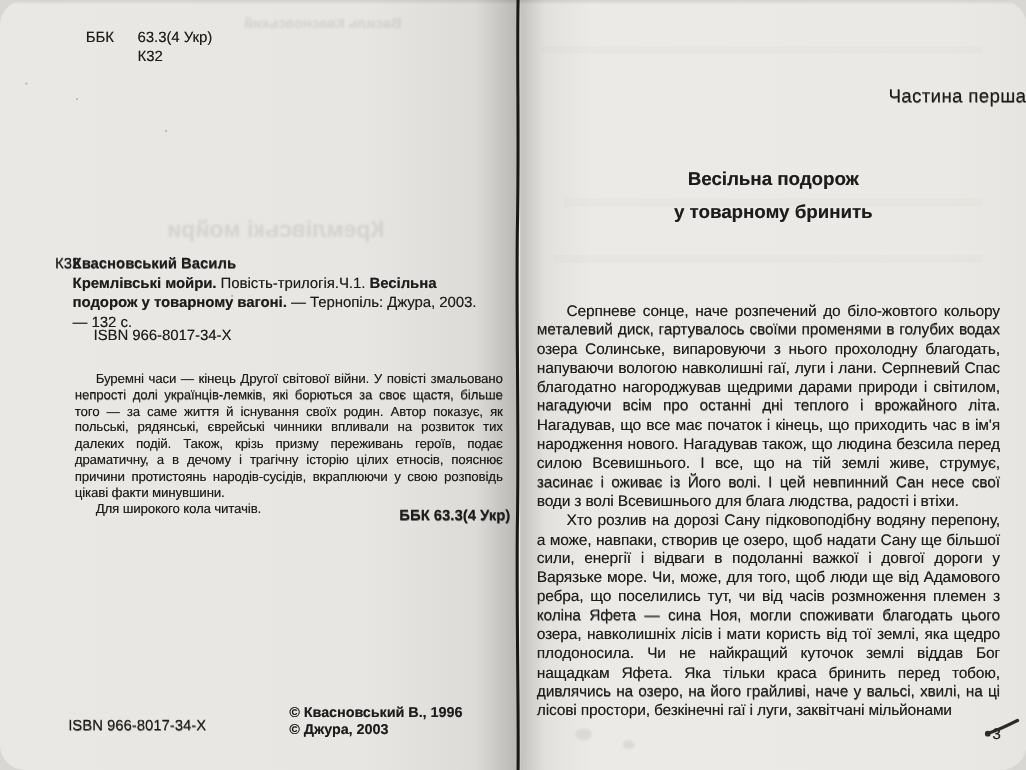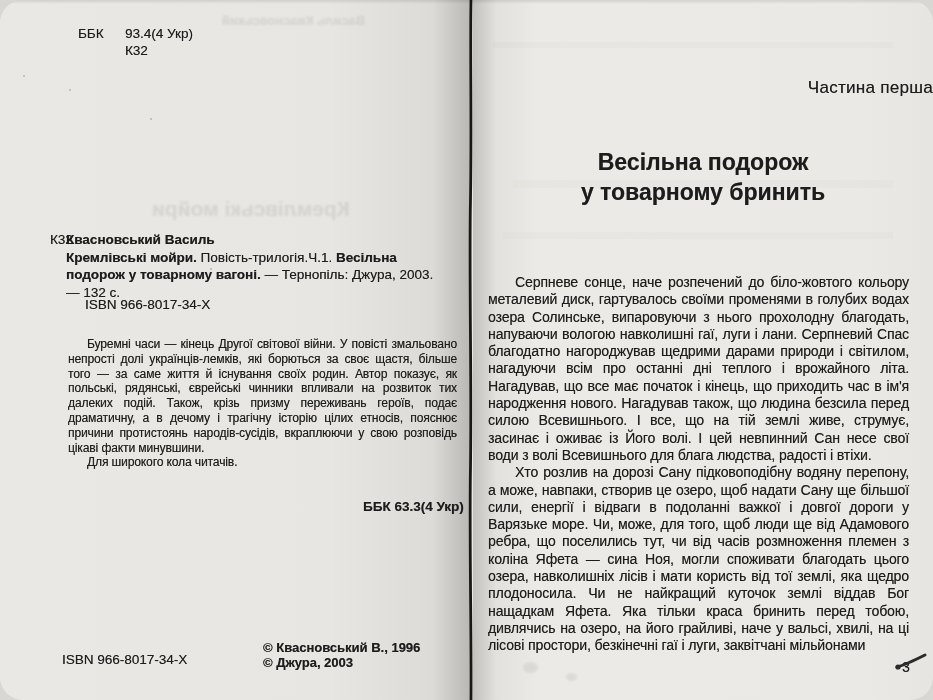--- a/index.html
+++ b/index.html
@@ -43,36 +43,36 @@
   .cat-entry { margin-left: 16px; width: 374px; }
   .b { font-weight: bold; }
   .credit { top: 167px; left: 95px; width: 360px; text-align: center; font-size: 13.5px; }
   .isbn-mid { top: 297px; left: 85px; font-size: 13.5px; }
   .annotation {
     top: 337px; left: 53px; width: 404px;
     font-size: 12px; line-height: 14.8px; letter-spacing: -0.1px;
     text-align: justify;
   }
   .annotation p { text-indent: 19px; margin-left: 15px; }
-  .bbk-bottom { top: 499px; left: 363px; font-size: 13.5px; font-weight: bold; }
+  .bbk-bottom { top: 461px; left: 363px; font-size: 13.5px; font-weight: bold; }
   .isbn-bottom { top: 652px; left: 62px; font-size: 13.5px; }
   .copyright { top: 641px; left: 263px; font-size: 13px; line-height: 14.5px; font-weight: bold; }
 
   .show-through {
     color: #6a6a66; opacity: 0.14; filter: blur(1px);
     transform: scaleX(-1); white-space: nowrap; pointer-events: none;
   }
   .st-author { top: 13px; left: 222px; font-size: 13px; font-weight: bold; }
   .st-title { top: 197px; left: 152px; font-size: 21px; font-weight: bold; }
 
   
   .part-label { top: 78px; left: 0; width: 100%; text-align: right; font-size: 17px; letter-spacing: 0.3px; }
   .chapter-title {
     top: 148px; left: 0; width: 100%; text-align: center;
-    font-size: 23px; line-height: 29.5px; font-weight: bold;
+    font-size: 17px; line-height: 29.5px; font-weight: bold;
   }
   .body-text {
     top: 274px; left: 15px; width: 421px;
     font-size: 14px; line-height: 17.3px; letter-spacing: -0.1px;
     text-align: justify;
   }
   .body-text p { text-indent: 27px; }
   .page-num { top: 659px; left: 429px; font-size: 14px; }
 
   
@@ -87,21 +87,21 @@
 <div class="book scan-text">
 
   <div class="page page-left">
 
     <div class="abs show-through st-author">Василь Квасновський</div>
     <div class="abs show-through st-title">Кремлівські мойри</div>
 
     <div class="abs bbk-top">
       <span class="lbl">ББК</span>
       <span>
-        <span>93.4(4 Укр)</span><br>
+        <span>63.3(4 Укр)</span><br>
         <span>К32</span>
       </span>
     </div>
 
 
     <div class="abs cat-block">
       <span class="cat-code">К32</span>
       <div class="cat-entry">
         <span class="b">Квасновський Василь</span><br>
         <span class="b">Кремлівські мойри.</span><span> Повість-трилогія.Ч.1. </span><span class="b">Весільна подорож у товарному вагоні.</span><span> — Тернопіль: Джура, 2003. — 132 с.</span>

